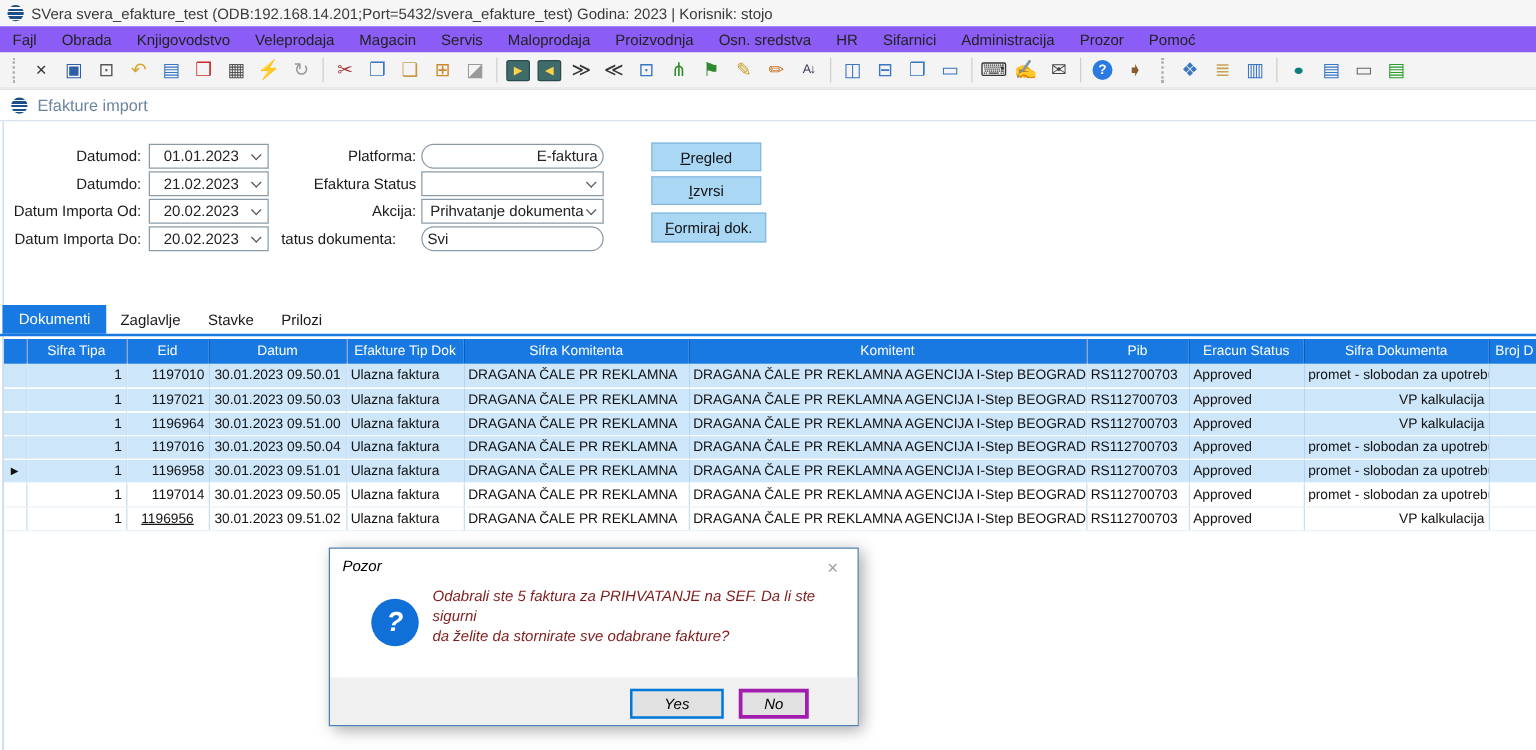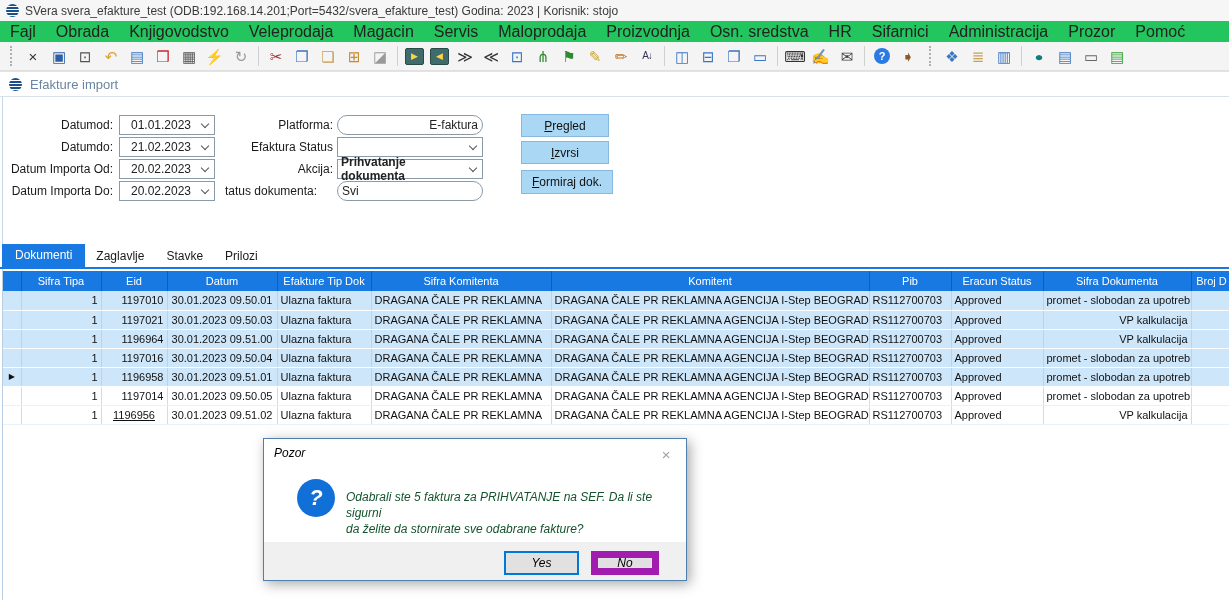--- a/index.html
+++ b/index.html
@@ -7,22 +7,22 @@
   body {
     width:1229px; height:600px; position:relative; overflow:hidden;
     background:#ffffff; font-family:"Liberation Sans", sans-serif; color:#222;
   }
   
   .titlebar { position:absolute; left:0; top:0; right:0; height:21px; background:#f6f6f6;
     display:flex; align-items:center; gap:6px; padding-left:6px; font-size:12px; color:#3a3a3a; }
   .globe { width:13px; height:13px; border-radius:50%;
     background:repeating-linear-gradient(to bottom,#1c4f8a 0 2px,#ffffff 2px 3px); flex:0 0 auto; }
   
-  .menubar { position:absolute; left:0; top:21px; right:0; height:21px; background:#22c55e;
-    display:flex; align-items:center; font-size:16px; }
+  .menubar { position:absolute; left:0; top:21px; right:0; height:21px; background:#8b5cf6;
+    display:flex; align-items:center; font-size:12px; }
   .menu-item { padding:2px 10px; cursor:default; }
   
   .toolbar { position:absolute; left:0; top:42px; right:0; height:29px; background:#f4f4f4;
     border-bottom:1px solid #e0e0e0; display:flex; align-items:center; padding-left:2px; }
   .tb-icon { width:26px; height:24px; display:flex; align-items:center; justify-content:center;
     font-size:15px; line-height:1; }
   .tb-icon.small { font-size:10px; letter-spacing:-1px; }
   .tb-icon.chip { width:19px; height:17px; margin:0 3px; background:#3f6b6b; color:#ffd24a;
     border:1px solid #2a4a4a; border-radius:2px; font-size:9px; }
   .tb-icon.help-chip { width:16px; height:16px; margin:0 5px; background:#2a7ae2; color:#fff;
@@ -32,21 +32,21 @@
   
   .subheader { position:absolute; left:0; top:71px; right:0; height:26px; background:#fff;
     border-top:1px solid #e3e3e3; border-bottom:1px solid #d9e2ec;
     display:flex; align-items:center; gap:8px; padding-left:9px; font-size:13px; color:#6b85a0; }
   .left-edge { position:absolute; left:2px; top:97px; bottom:0; width:1px; background:#c9d8e8; }
   
   .flabel { position:absolute; font-size:12px; color:#1a1a1a; text-align:right; }
   .combo, .tinput { position:absolute; height:20px; background:#fff; border:1px solid #8a9aa8;
     font-size:12px; display:flex; align-items:center; }
   .combo .val { flex:1; text-align:center; }
-  .combo .val.left { text-align:left; padding-left:3px;font-weight:bold; }
+  .combo .val.left { text-align:center; padding-left:3px; }
   .chev { width:6px; height:6px; border-right:1.5px solid #555; border-bottom:1.5px solid #555;
     transform:rotate(45deg); margin:-3px 6px 0 0; flex:0 0 auto; }
   .tinput { padding:0 4px;border-radius:10px; }
   .tinput.right { justify-content:flex-end; }
   .abtn { position:absolute; width:88px; height:23px; background:#a9d7f4; border:1px solid #86b9dd;
     font-size:12px; color:#111; display:flex; align-items:center; justify-content:center; cursor:default; }
   
   .tabs { position:absolute; left:2px; top:245px; right:0; height:22px; display:flex; align-items:flex-end; font-size:12px; }
   .tab { padding:3px 11px 4px; color:#1a1a1a; }
   .tab.active { background:#1779e1; color:#fff; padding:4px 13px 5px; }
@@ -63,26 +63,26 @@
   .grid td.ind { padding:0; text-align:center; font-size:8px; color:#111; }
   
   .dialog { position:absolute; left:263px; top:438px; width:424px; height:143px; background:#fff;
     border:1px solid #4f7fae; box-shadow:3px 3px 12px rgba(0,0,0,.35); font-size:12px;font-style:italic; }
   .dlg-title { height:28px; display:flex; align-items:center; padding-left:10px; color:#000; }
   .dlg-close { position:absolute; top:4px; right:6px; width:28px; height:22px; display:flex;
     align-items:center; justify-content:center; color:#a0a0a0; font-size:15px; }
   .dlg-icon { position:absolute; left:33px; top:40px; width:38px; height:38px; border-radius:50%;
     background:#1170d8; color:#fff; font-size:22px; font-weight:bold;
     display:flex; align-items:center; justify-content:center; }
-  .dlg-msg { position:absolute; left:82px; top:50px; width:330px; line-height:16px; color:#14532d; }
+  .dlg-msg { position:absolute; left:82px; top:30px; width:330px; line-height:16px; color:#7f1d1d; }
   .dlg-footer { position:absolute; left:0; right:0; bottom:0; height:38px; background:#f0f0f0; }
   .dlg-btn { position:absolute; top:112px; height:24px; background:#e1e1e1; font-size:12px; color:#000;
     display:flex; align-items:center; justify-content:center; }
   .dlg-btn.yes { left:240px; width:75px; border:2px solid #0078d7; }
-  .dlg-btn.no  { left:327px; width:68px; border:7px solid #a21caf; }
+  .dlg-btn.no  { left:327px; width:56px; border:3px solid #a21caf; }
   u { text-decoration:underline; }
 </style>
 </head>
 <body>
 
 <div class="titlebar">
   <span class="globe"></span>
   <span>SVera svera_efakture_test   (ODB:192.168.14.201;Port=5432/svera_efakture_test)  Godina: 2023 | Korisnik: stojo</span>
 </div>
 

